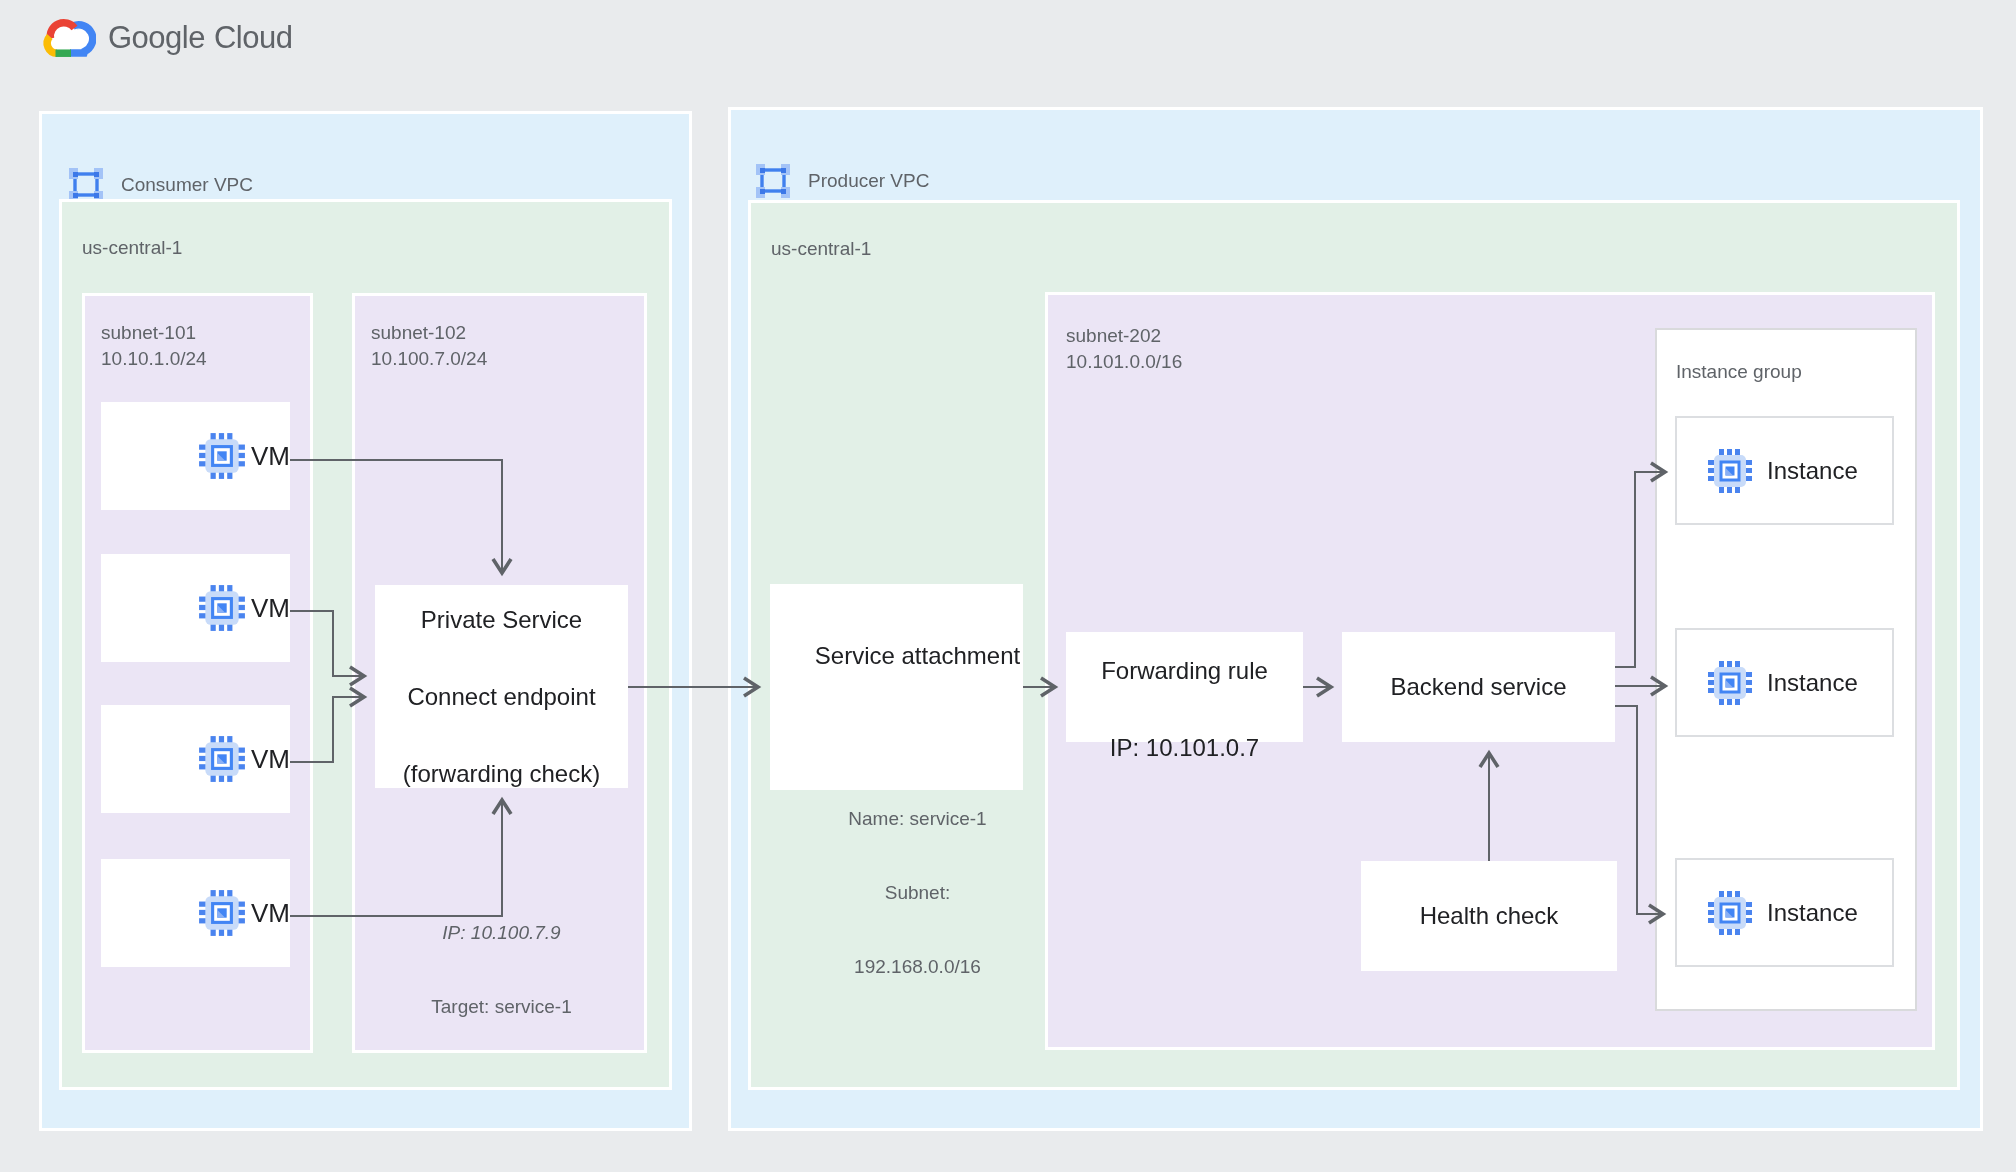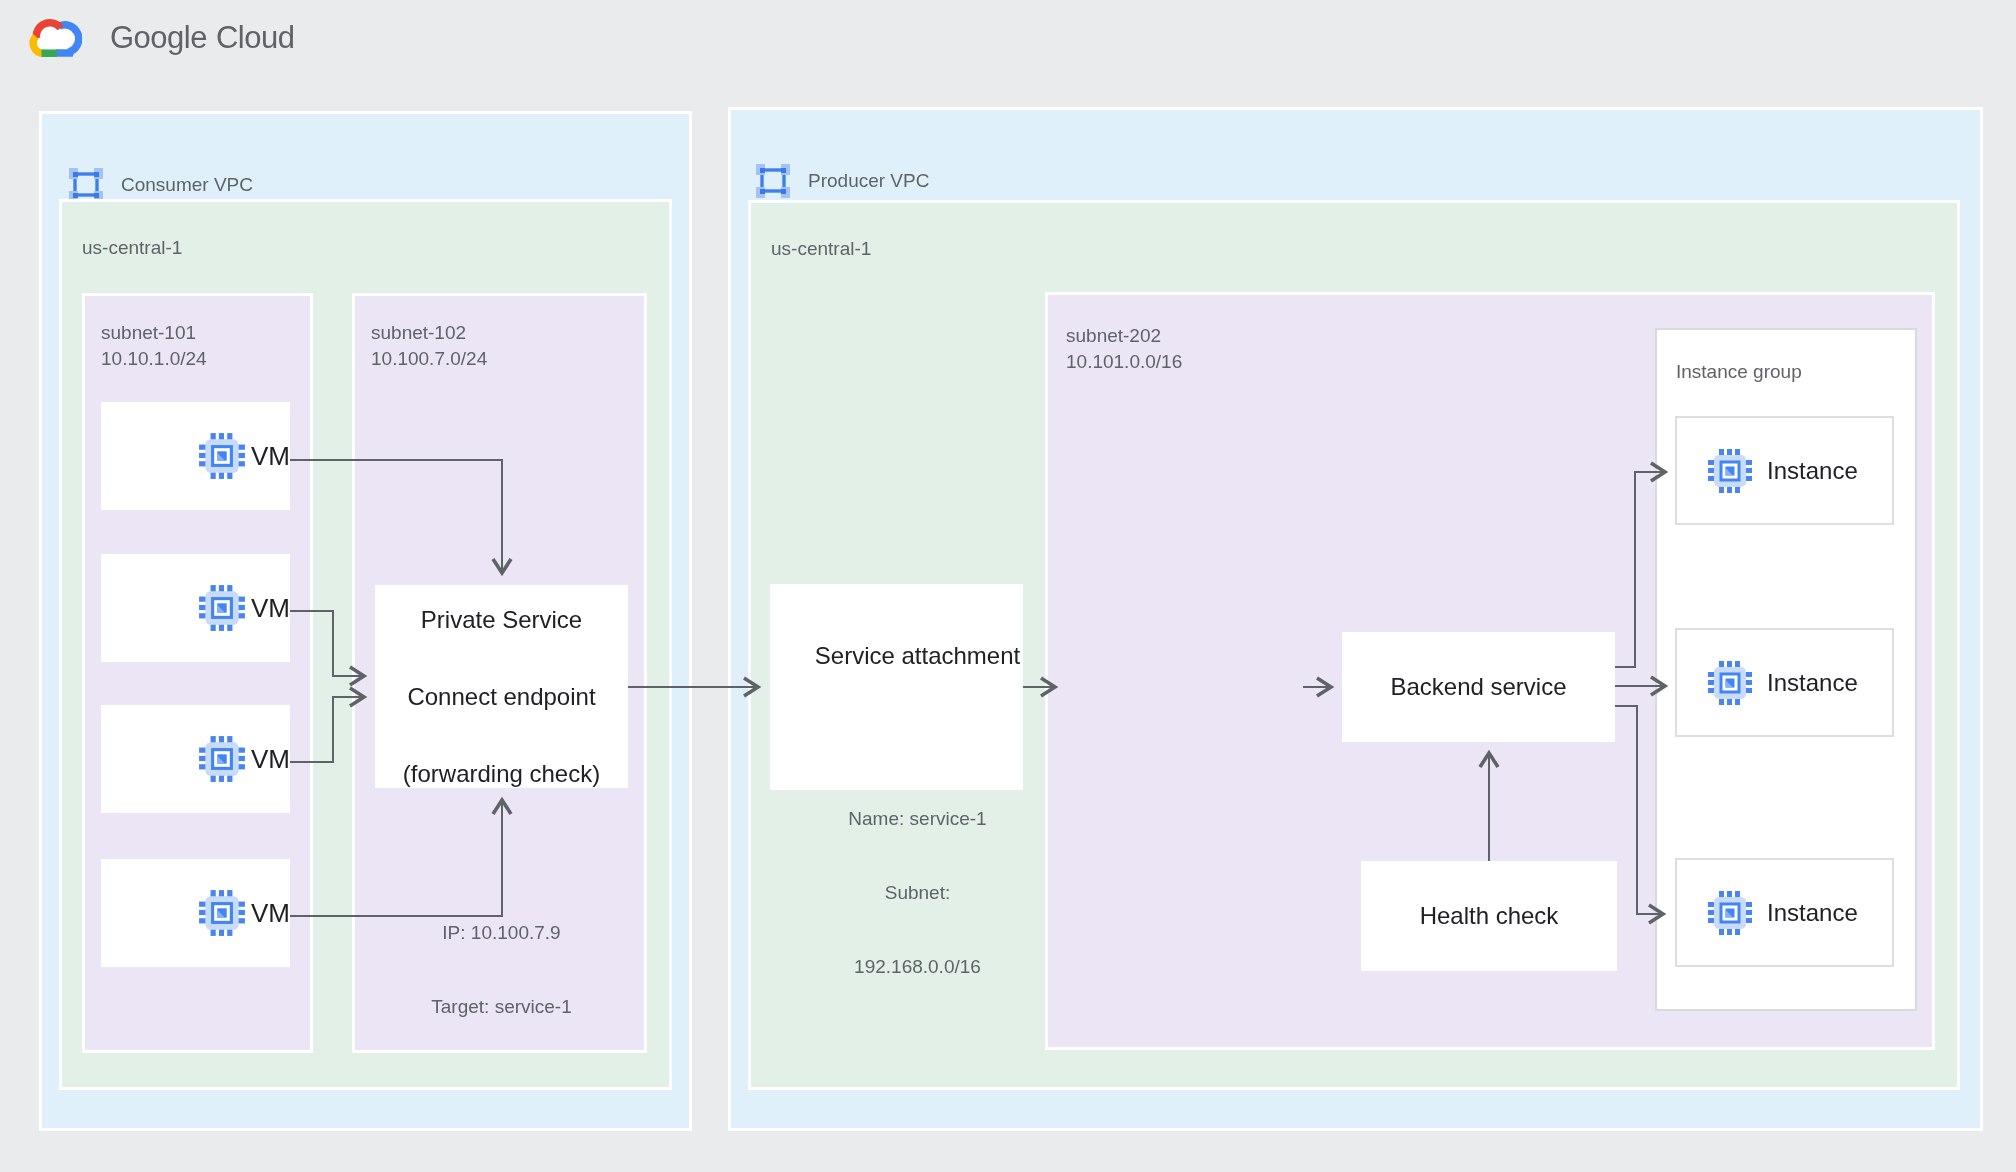--- a/index.html
+++ b/index.html
@@ -1,21 +1,21 @@
 <!DOCTYPE html>
 <html><head>
 <meta charset="utf-8">
 <style>
   html,body{margin:0;padding:0;background:#E9EBED;}
   .canvas{position:relative;width:2016px;height:1172px;background:#E9EBED;
           font-family:"Liberation Sans",sans-serif;overflow:hidden;}
   .abs{position:absolute;box-sizing:border-box;}
 
   
-  .logo{left:26px;top:16px;display:flex;align-items:center;gap:28px;}
+  .logo{left:40px;top:16px;display:flex;align-items:center;gap:12px;}
   .logo-text{font-size:31px;color:#5F6368;letter-spacing:-0.5px;display:flex;gap:9px;}
   .logo-text .g{font-weight:500;}
 
   
   .vpc{background:#DFF0FB;border:3px solid #FFFFFF;}
   .region{background:#E2F0E7;border:3px solid #FFFFFF;}
   .subnet{background:#EBE5F5;border:3px solid #FFFFFF;}
   .zone-label{color:#5F6368;font-size:19px;line-height:26px;}
   .vpc-header{display:flex;align-items:center;gap:15px;height:38px;margin-top:32px;}
   .vpc-header .vpc-label{color:#5F6368;font-size:19px;}
@@ -198,21 +198,21 @@
         <div class="abs zone-label" style="left:16px;top:24px;">
           <div>subnet-102</div>
           <div>10.100.7.0/24</div>
         </div>
 
         <div class="abs node card" style="left:20px;top:289px;width:253px;height:203px;padding-top:20px;">
           <div class="title">Private Service</div>
           <div class="title">Connect endpoint</div>
           <div class="title">(forwarding check)</div>
           <div class="divider" style="margin-top:24px;"></div>
-          <div class="detail" style="margin-top:12px;">IP: 10.100.7.9</div>
+          <div class="detail" style="margin-top:12px;font-style:italic;">IP: 10.100.7.9</div>
           <div class="detail">Target: service-1</div>
         </div>
       </div>
     </div>
   </div>
 
   <div class="abs vpc" style="left:728px;top:107px;width:1255px;height:1024px;">
 
     <div class="abs vpc-header" style="left:22px;top:20px;">
       <span class="icon">
@@ -241,20 +241,24 @@
         <div class="detail">Subnet:</div>
         <div class="detail">192.168.0.0/16</div>
       </div>
 
       <div class="abs subnet" style="left:294px;top:89px;width:890px;height:758px;padding-left:44px;">
         <div class="abs zone-label" style="left:18px;top:28px;">
           <div>subnet-202</div>
           <div>10.101.0.0/16</div>
         </div>
 
+        <div class="abs node card" style="left:18px;top:337px;width:237px;height:110px;padding-top:24px;">
+          <div class="title">Forwarding rule</div>
+          <div class="title">IP: 10.101.0.7</div>
+        </div>
 
         <div class="abs node label-box" style="left:294px;top:337px;width:273px;height:110px;">
           <span>Backend service</span>
         </div>
 
         <div class="abs node label-box" style="left:313px;top:566px;width:256px;height:110px;">
           <span>Health check</span>
         </div>
 
         <div class="abs instance-group" style="left:607px;top:33px;width:262px;height:683px;">

